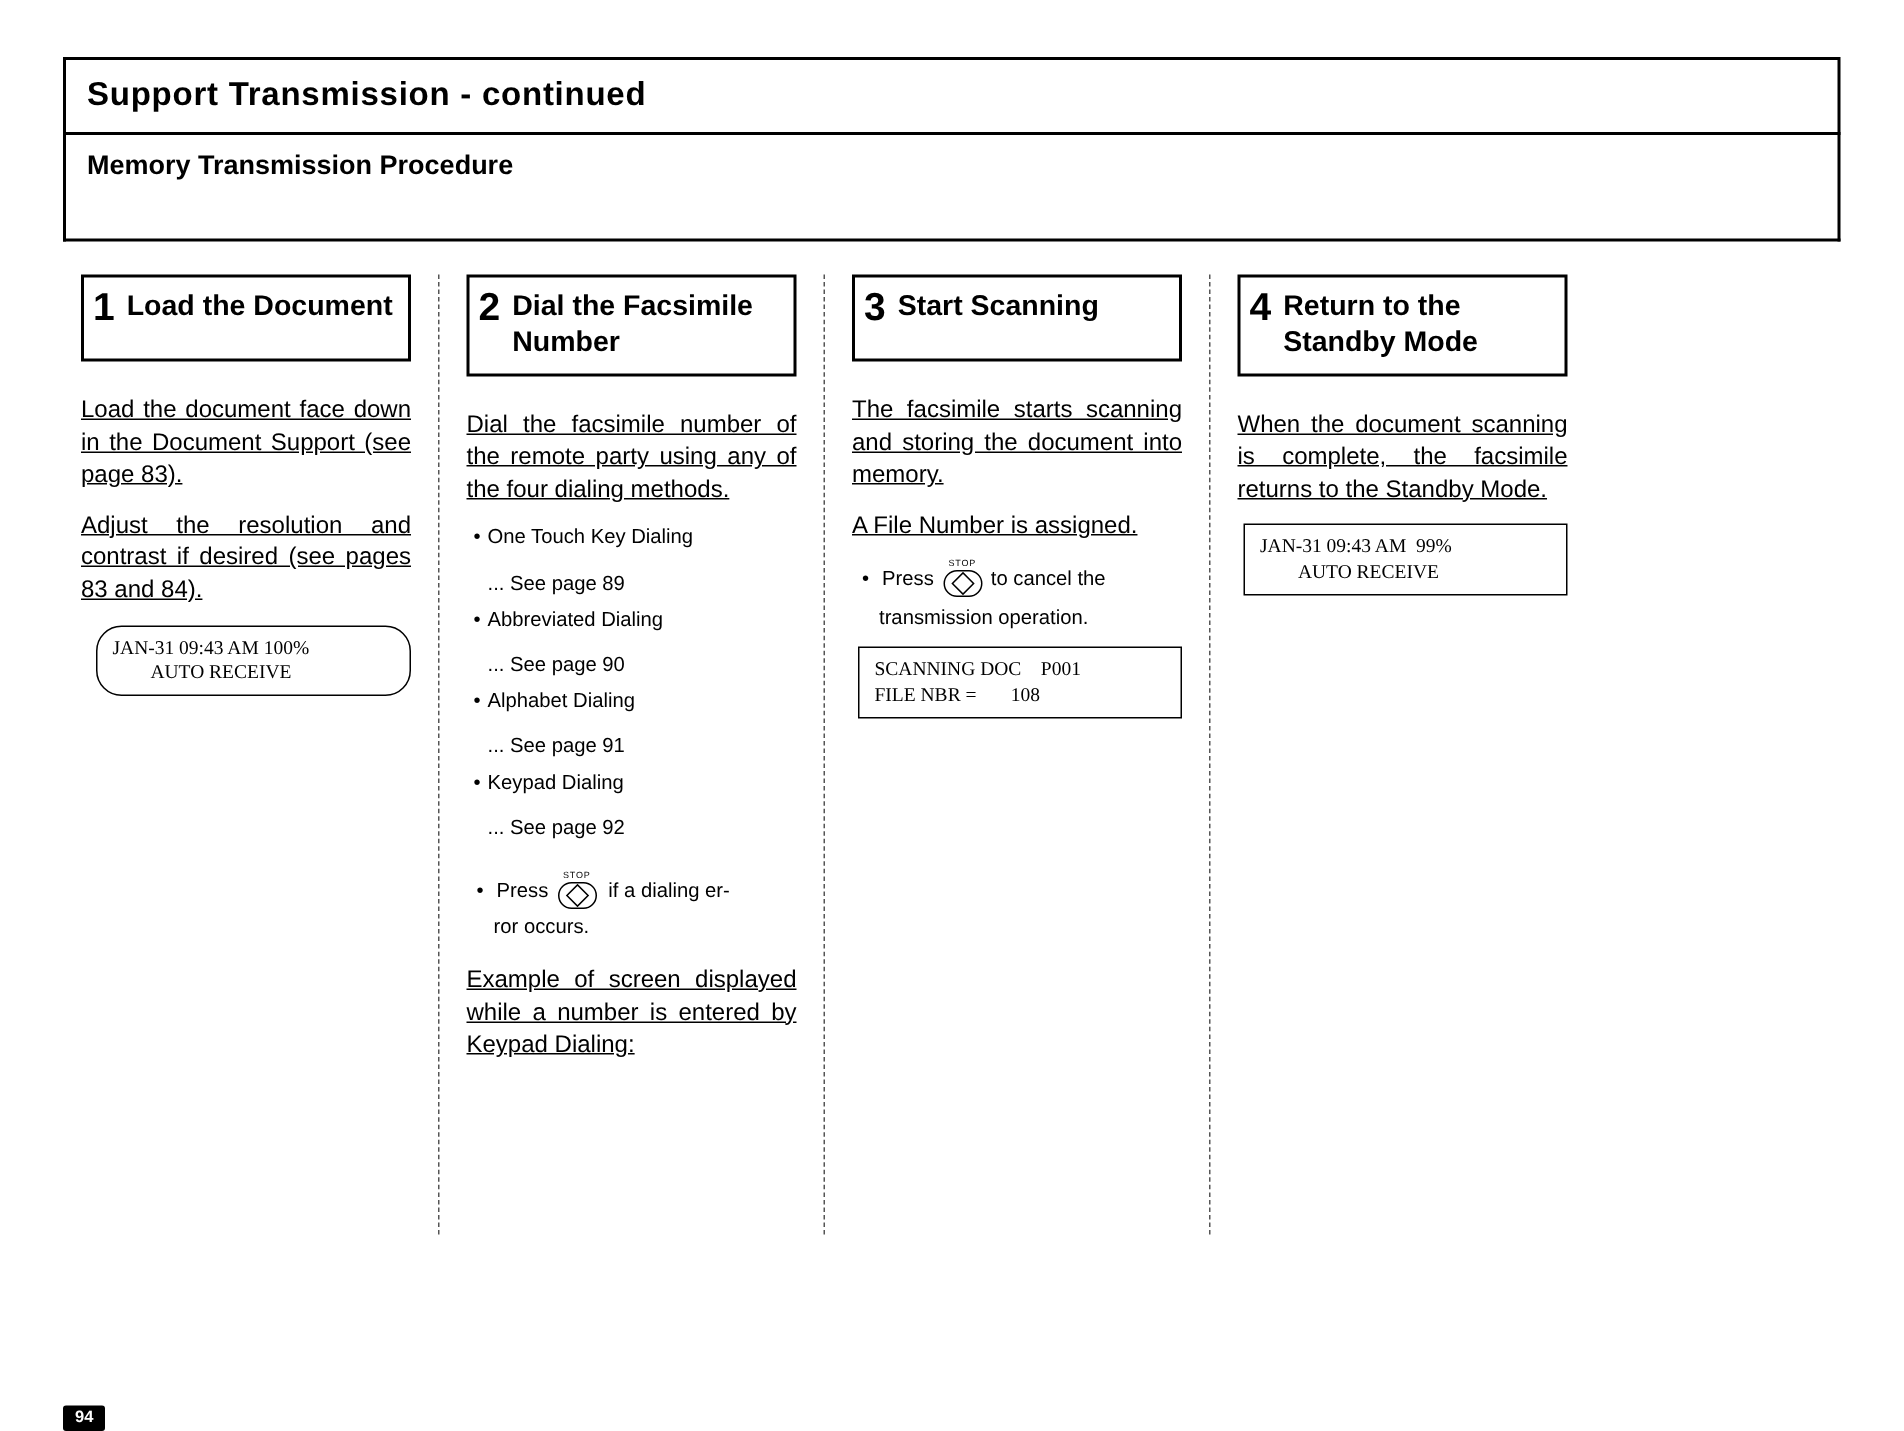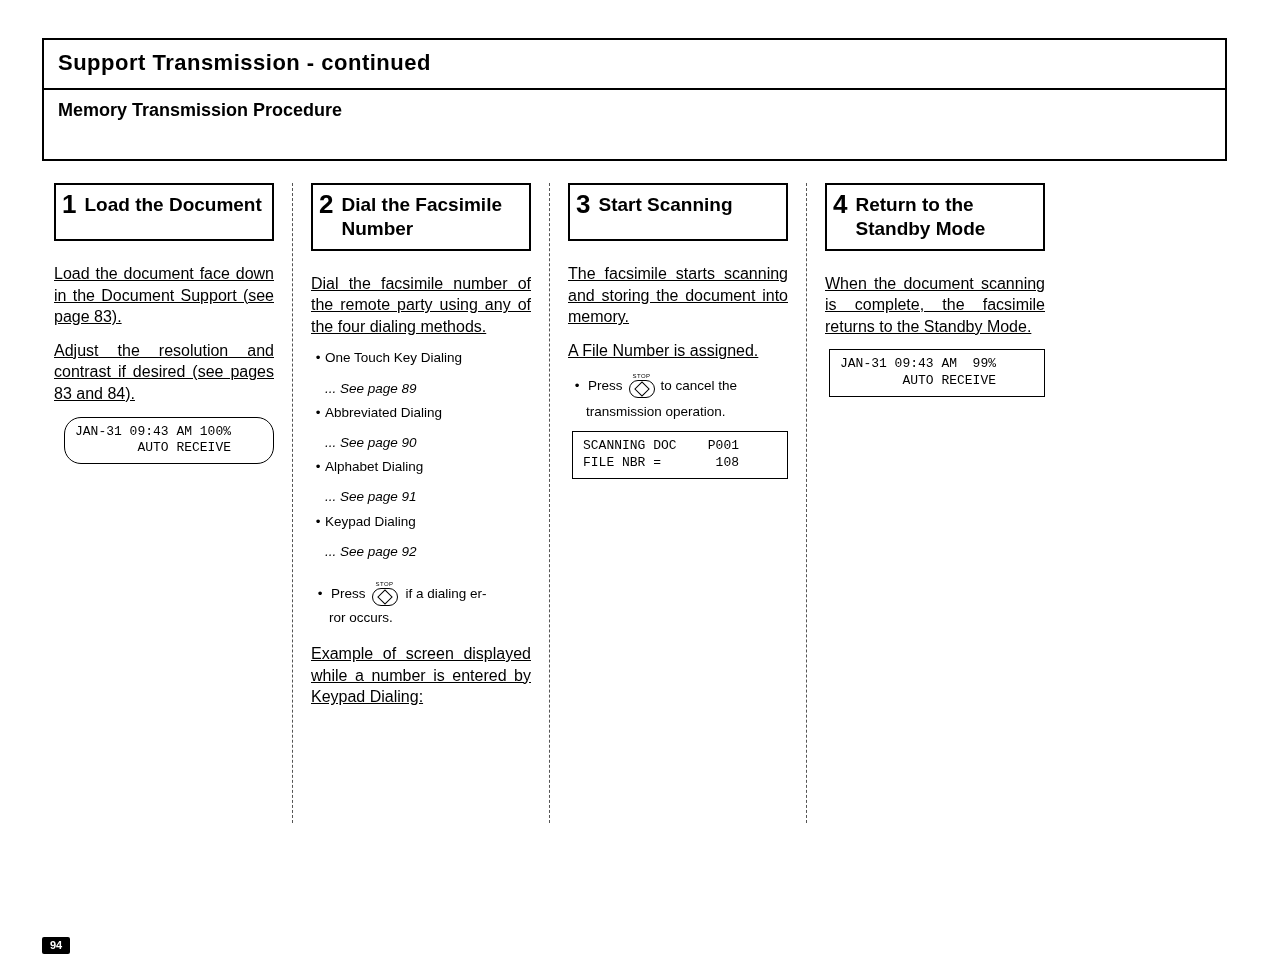--- a/index.html
+++ b/index.html
@@ -12,22 +12,22 @@
     .cols { display: flex; margin-top: 22px; }
     .col { width: 244px; padding: 0 12px; }
     .sep { width: 0; border-left: 1px dashed #555; margin: 0 6px; min-height: 640px; }
     .step-header { border: 2px solid #000; display:flex; align-items:flex-start; padding: 6px 10px 8px 6px; min-height: 58px; margin-bottom: 22px; }
     .step-num { font-size: 26px; font-weight: 900; font-family: Arial Black, Arial, sans-serif; margin-right: 8px; line-height:1; }
     .step-title { font-size: 19px; font-weight: 700; line-height: 1.25; margin-top:2px; }
     p.body { font-size: 16px; line-height: 1.35; margin-bottom: 12px; text-align: justify; text-decoration: underline; }
     .bullets { list-style: none; margin: 0 0 14px 0; padding: 0; }
     .bullets li { display:flex; font-size: 13.5px; line-height:1.35; margin-bottom: 2px; }
     .bullets li .dot { width: 14px; flex:0 0 14px; text-align:center;}
-    .sub { margin-left: 14px; font-size:13.5px; line-height:1.35; margin-top:-2px; margin-bottom:6px;font-style:italic;}
-    .lcd { border: 1px solid #000; padding: 6px 10px 6px 10px; font-family: Liberation Mono, monospace; font-size: 13px; line-height: 1.3; white-space: pre; margin: 4px 0 14px 4px; }
+    .sub { margin-left: 14px; font-size:13.5px; line-height:1.35; margin-top:-2px; margin-bottom:6px;}
+    .lcd { border: 1px solid #000; padding: 6px 10px 6px 10px; font-family: Liberation Serif, serif; font-size: 13px; line-height: 1.3; white-space: pre; margin: 4px 0 14px 4px; }
     .lcd-narrow { margin-left: 10px; margin-right: 0; border-radius: 17px; }
     .stop-btn {
       display:inline-block; width:26px; height:18px; border:1.5px solid #000; border-radius:10px;
       vertical-align:middle; position:relative; margin: 0 4px;
     }
     .stop-btn::after{
       content:""; position:absolute; left:50%; top:50%; width:9px; height:9px;
       transform: translate(-50%,-50%) rotate(45deg);
       background:#fff; border:1.2px solid #000;
     }

